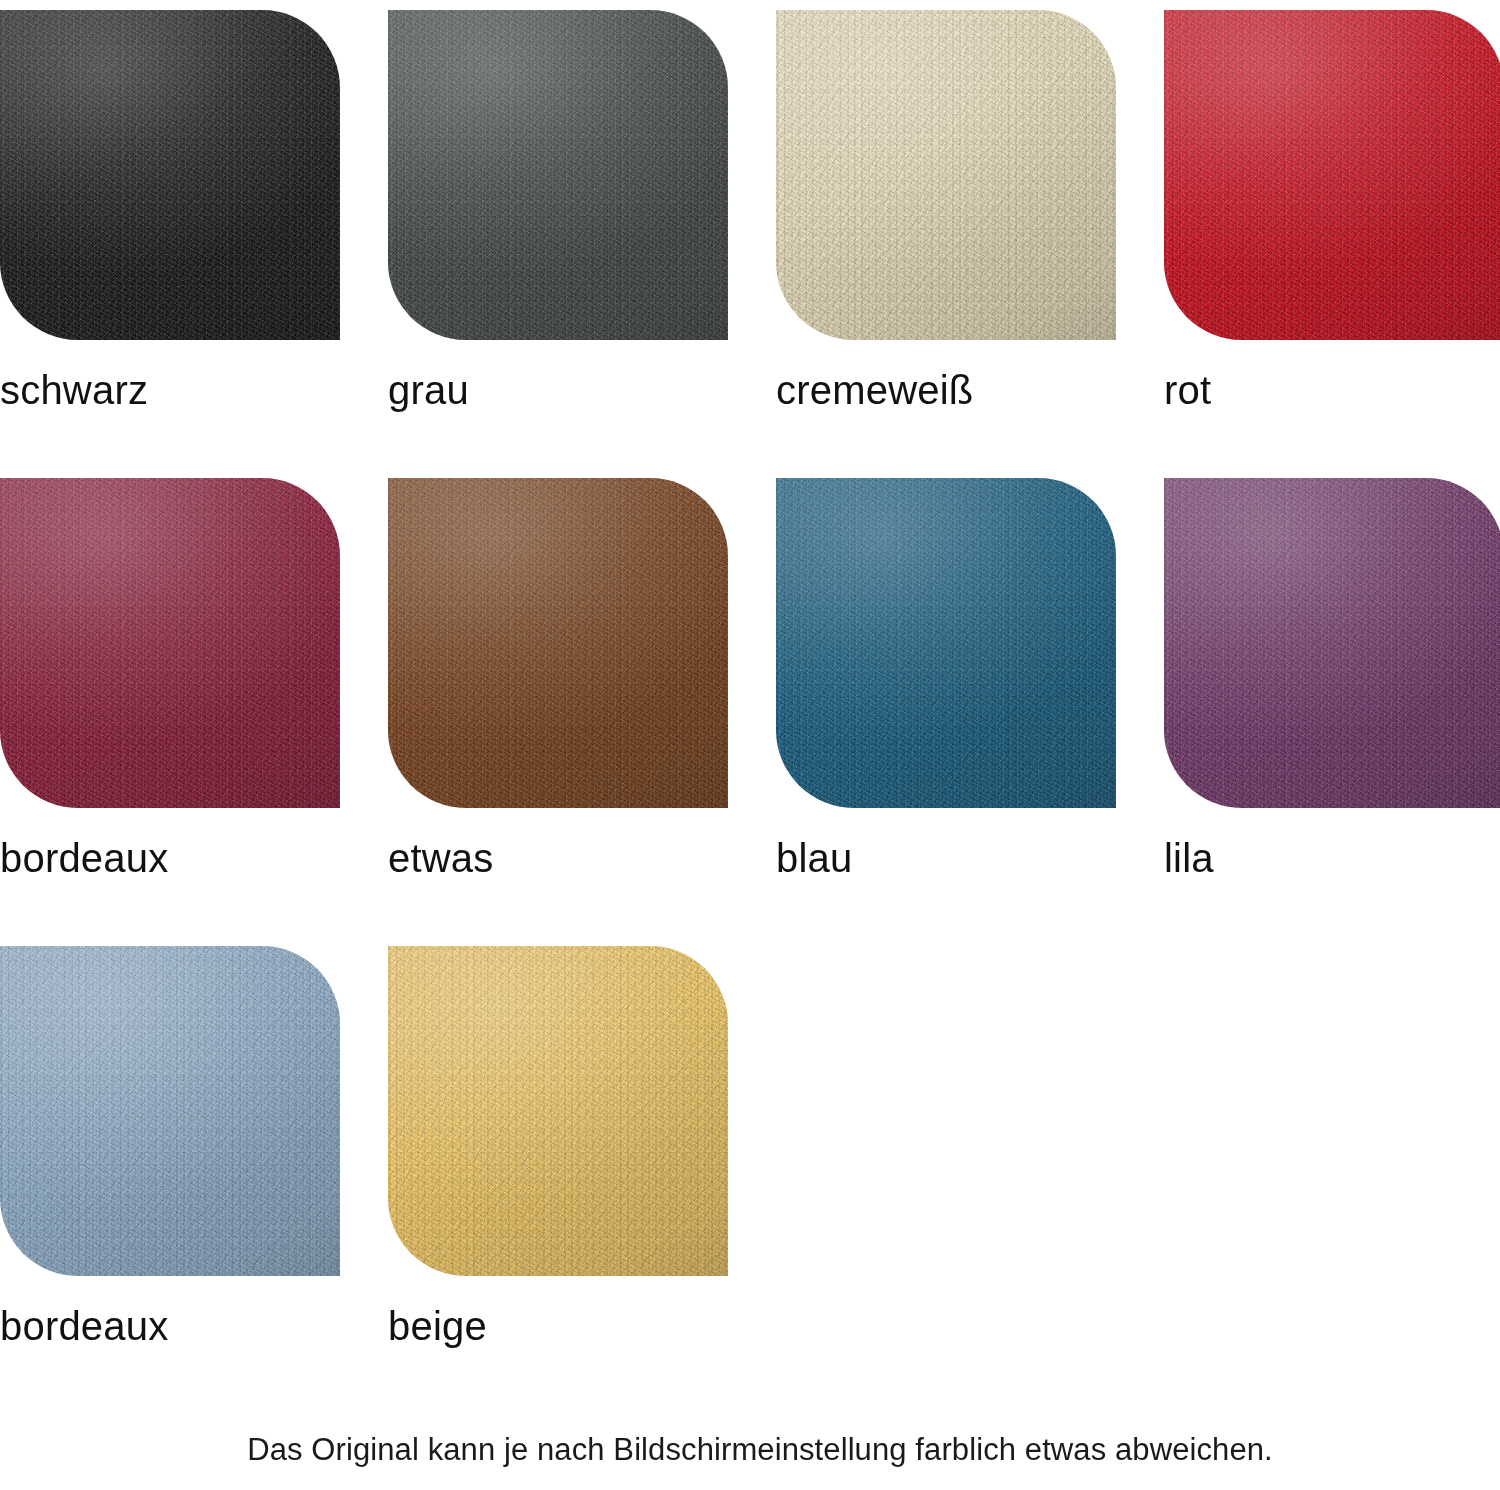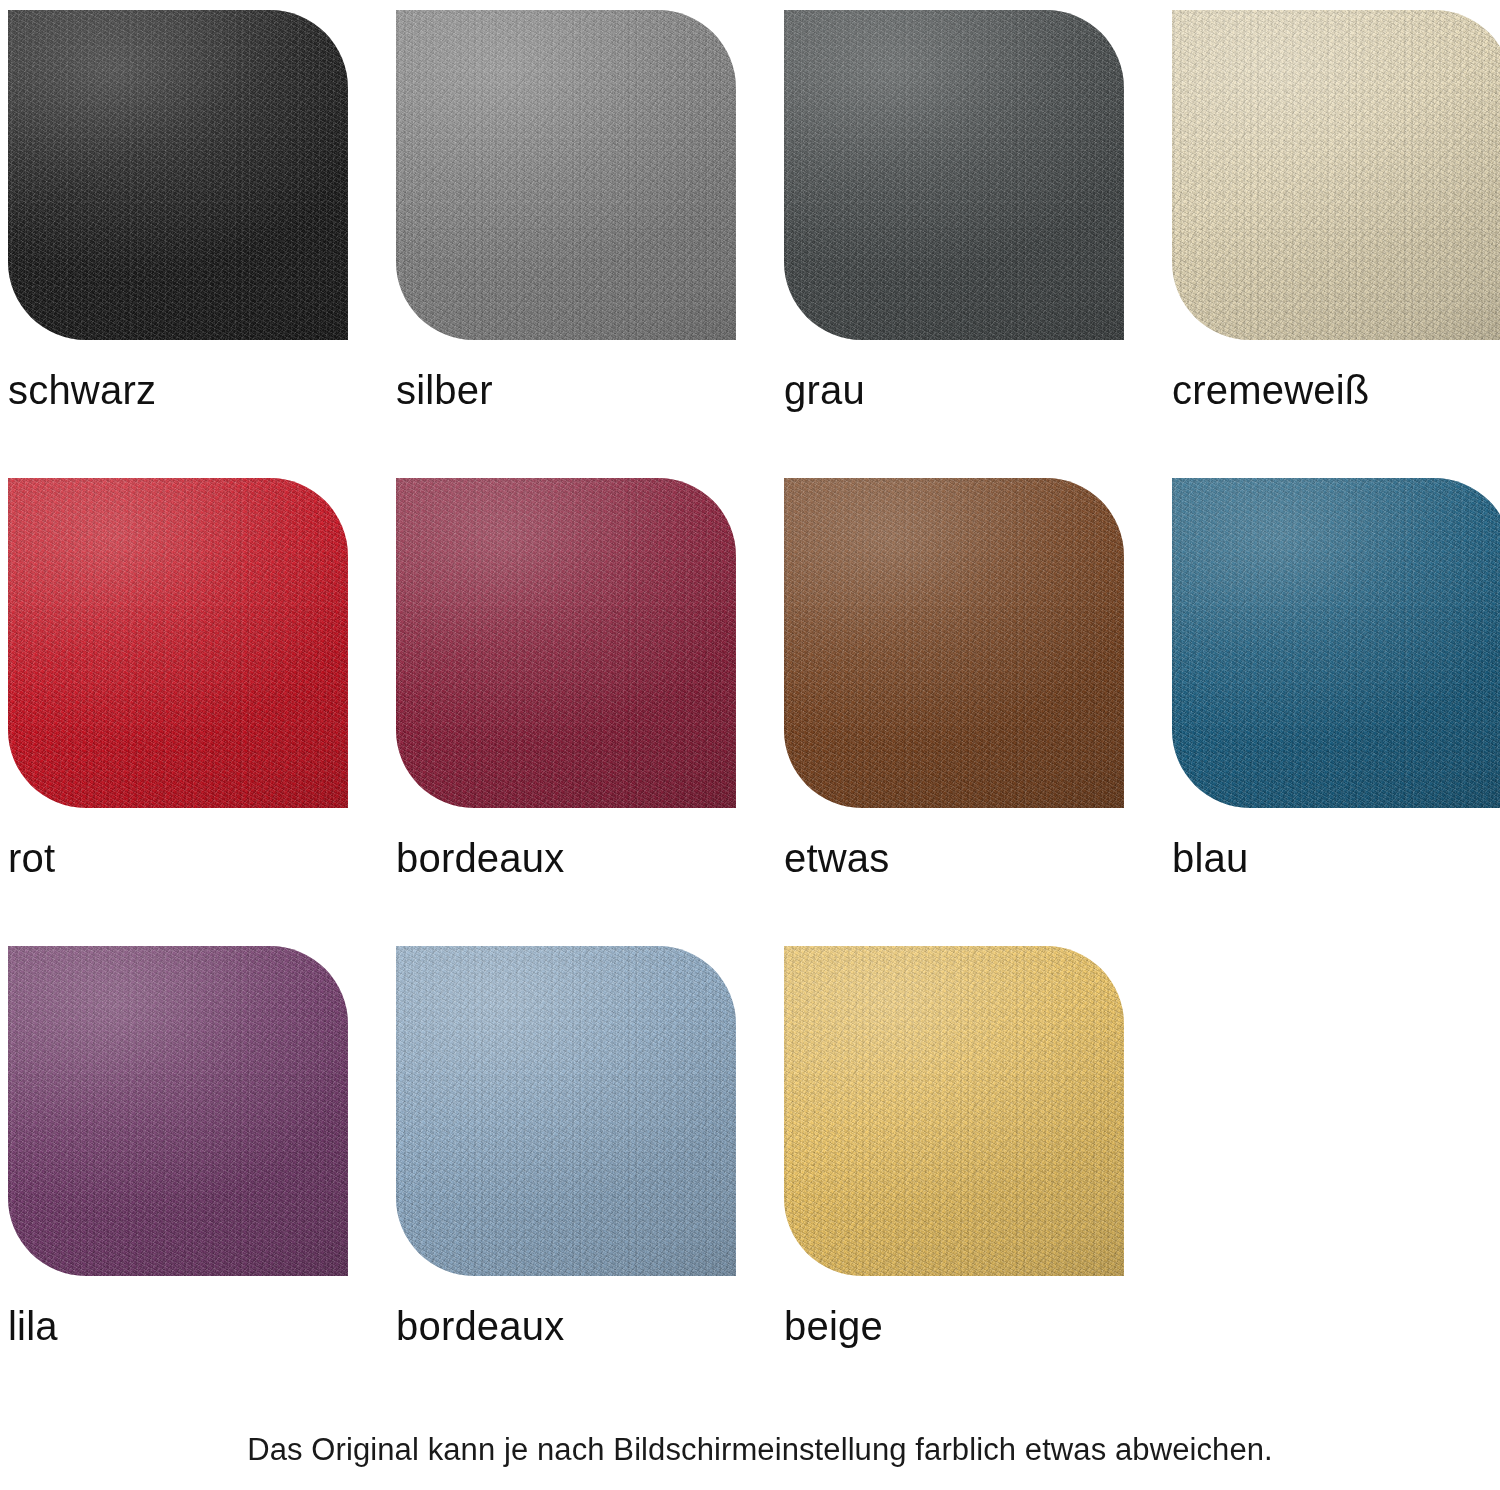--- a/index.html
+++ b/index.html
@@ -24,21 +24,21 @@
     box-sizing: border-box;
     padding: 6px 0 0 0;
   }
 
   .swatch-grid {
     display: grid;
     grid-template-columns: repeat(4, 340px);
     grid-template-rows: repeat(3, 420px);
     column-gap: 46px;
     row-gap: 32px;
-    padding-left: 8px;
+    padding-left: 0;
     padding-top: 4px;
     gap: 48px;
   }
 
   .swatch-cell {
     display: flex;
     flex-direction: column;
     align-items: flex-start;
     width: 340px;
   }
@@ -151,29 +151,20 @@
     <div class="swatch-cell">
       <div class="swatch-tile">
         <div class="tile-base" style="background-color: rgb(28, 28, 28);"></div>
         <div class="tile-texture"></div>
         <div class="tile-texture2"></div>
         <div class="tile-shade"></div>
       </div>
       <div class="swatch-label">schwarz</div>
     </div>
 
-    <div class="swatch-cell">
-      <div class="swatch-tile">
-        <div class="tile-base" style="background-color: rgb(133, 133, 133);"></div>
-        <div class="tile-texture"></div>
-        <div class="tile-texture2"></div>
-        <div class="tile-shade"></div>
-      </div>
-      <div class="swatch-label">silber</div>
-    </div>
 
     <div class="swatch-cell">
       <div class="swatch-tile">
         <div class="tile-base" style="background-color: rgb(69, 74, 75);"></div>
         <div class="tile-texture"></div>
         <div class="tile-texture2"></div>
         <div class="tile-shade"></div>
       </div>
       <div class="swatch-label">grau</div>
     </div>

